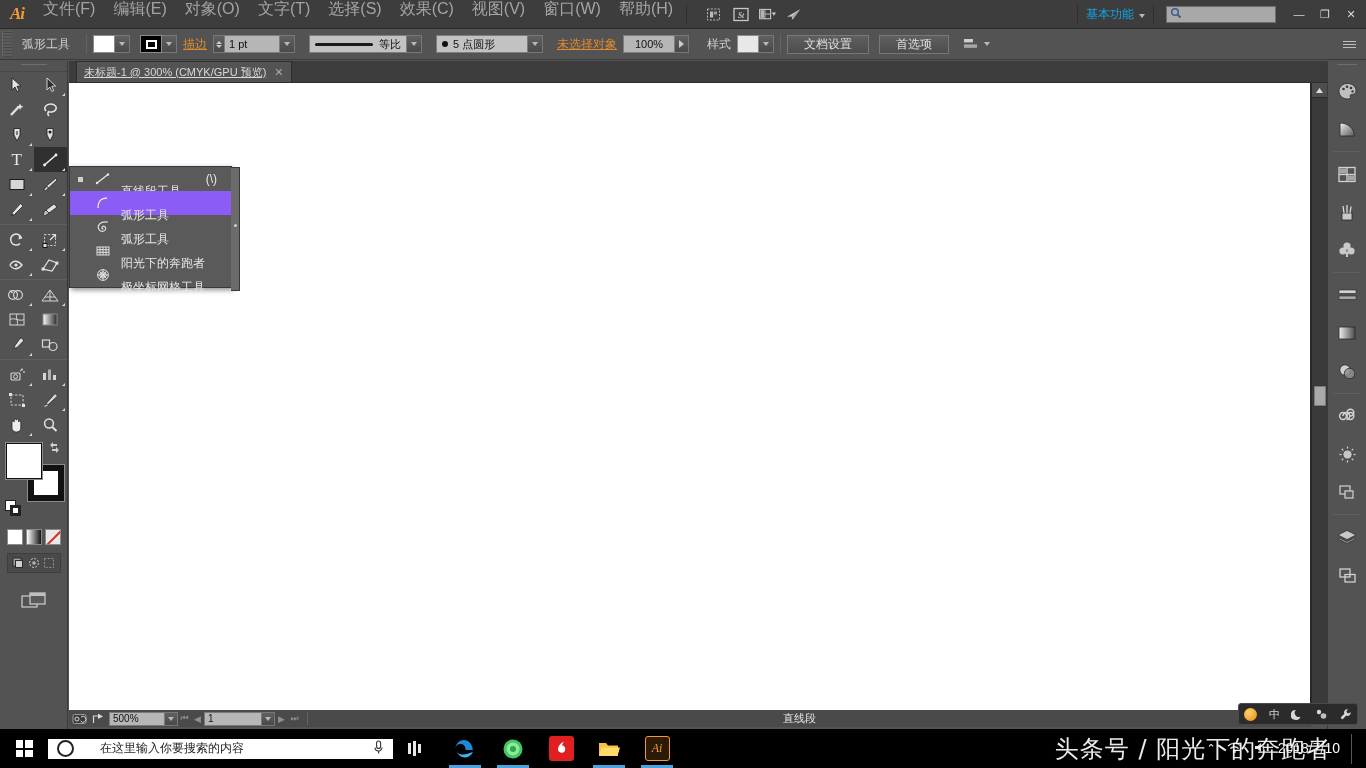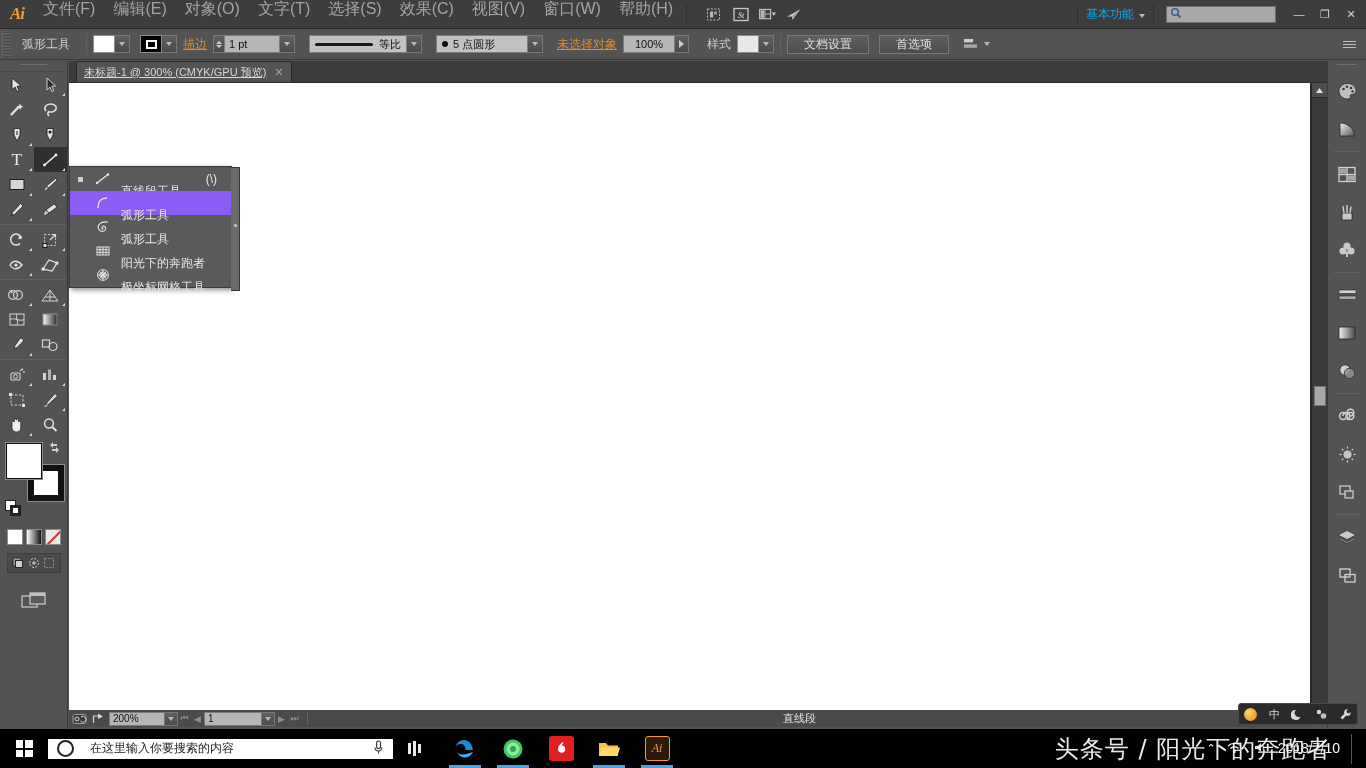--- a/index.html
+++ b/index.html
@@ -170,21 +170,21 @@
     display:flex; align-items:center; z-index:40; }
   .ime-cell { flex:1; display:flex; align-items:center; justify-content:center; color:#d8d8d8; font-size:11px; }
   .ime-logo { width:13px; height:13px; border-radius:50%;
     background:radial-gradient(circle at 35% 35%,#ffd36b,#e8890f); }
 
   
   .taskbar { position:absolute; left:0; top:729px; width:1366px; height:39px; background:#000; display:flex; align-items:center; }
   .tb-start { width:48px; height:39px; display:flex; align-items:center; justify-content:center; }
   .win-logo { width:17px; height:17px; display:grid; grid-template-columns:1fr 1fr; grid-template-rows:1fr 1fr; gap:2px; }
   .win-logo i { background:#fff; }
-  .tb-search { width:345px; height:20px; background:#fff; display:flex; align-items:center; gap:16px; padding:0 9px; }
+  .tb-search { width:345px; height:20px; background:#fff; display:flex; align-items:center; gap:26px; padding:0 9px; }
   .cortana { width:17px; height:17px; border-radius:50%; border:2px solid #222; }
   .tb-sq { font-size:12px; color:#222; flex:1; }
   .mic { color:#333; font-size:13px; }
   .tb-taskview { width:48px; height:39px; display:flex; align-items:center; justify-content:center; }
   .tb-app { width:48px; height:39px; display:flex; align-items:center; justify-content:center; position:relative; }
   .tb-app .under { position:absolute; bottom:0; left:8px; width:32px; height:3px; background:#4aa3df; }
   .appico { width:25px; height:25px; display:flex; align-items:center; justify-content:center; border-radius:3px; font-size:13px; }
   .tb-tray { margin-left:auto; display:flex; align-items:center; gap:11px; padding-right:10px; color:#fff; font-size:11px; }
   .tray-clock { text-align:right; line-height:1.25; font-size:14px; color:#fff; }
 
@@ -830,21 +830,21 @@
           <circle cx="5" cy="6" r="2" fill="none" stroke="#d8d8d8"></circle>
           <path d="M9 4 a3 3 0 1 1 -.5 4" fill="none" stroke="#d8d8d8"></path>
         </svg>
     </div>
     <div class="st-ico">
       <svg width="15" height="13" viewBox="0 0 15 13">
           <path d="M1.5 11 L1.5 4 L8 4" fill="none" stroke="#d8d8d8" stroke-width="1.2"></path>
           <path d="M6 1.5 L11 4.5 L6 7 z" fill="#d8d8d8"></path>
         </svg>
     </div>
-    <div class="st-zoom">200%</div>
+    <div class="st-zoom">500%</div>
     <div class="drop" style="height:14px;width:13px">
         <span class="caret"></span>
       </div>
     <div class="st-nav">
       <div class="st-ar">⏮</div>
       <div class="st-ar">◀</div>
       <div class="st-page">1</div>
       <div class="drop" style="height:14px;width:13px">
           <span class="caret"></span>
         </div>

